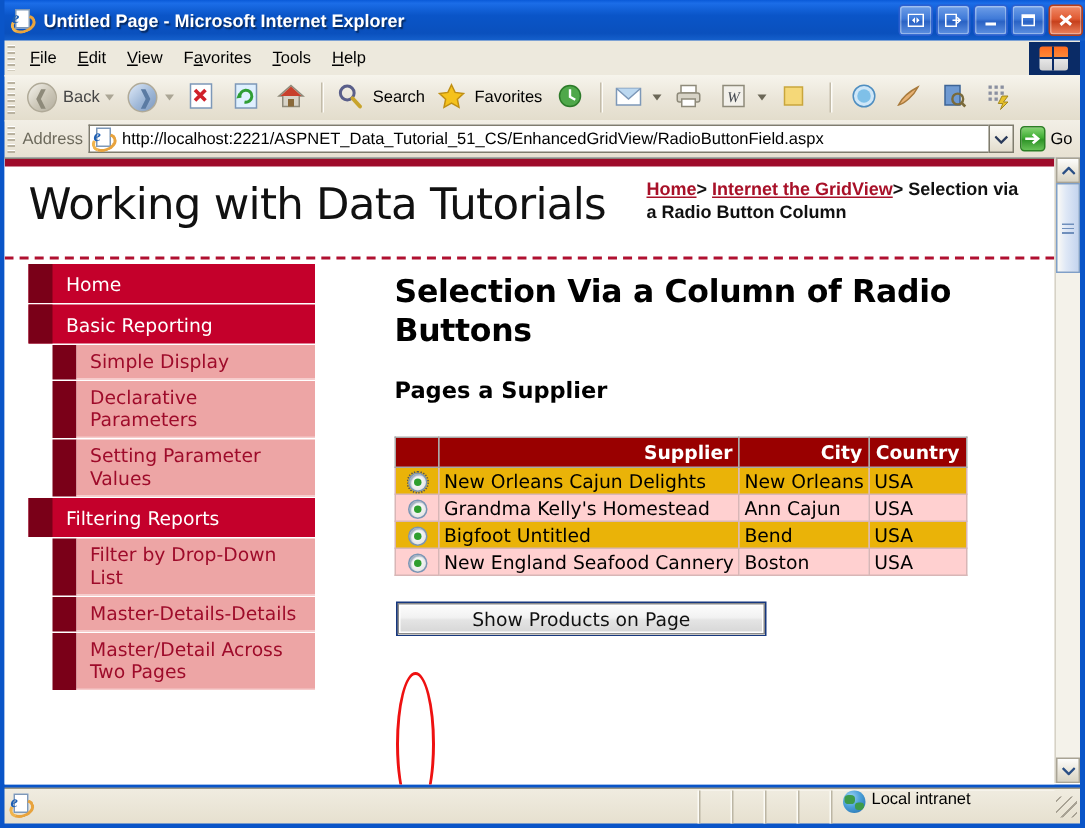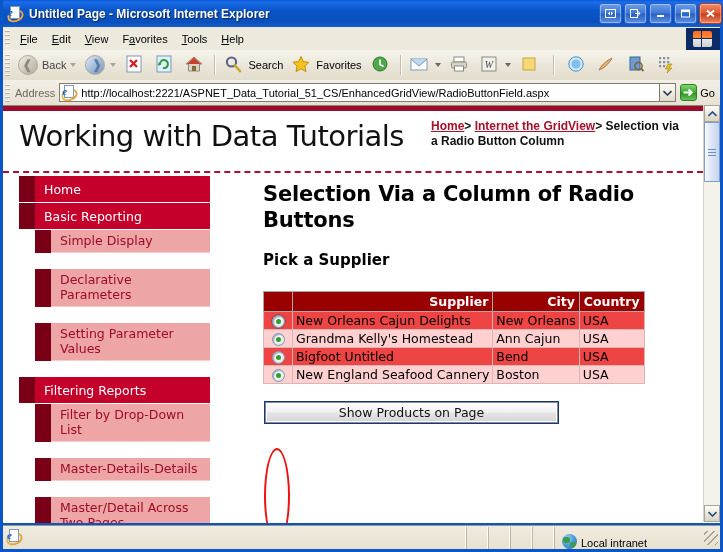--- a/index.html
+++ b/index.html
@@ -193,21 +193,21 @@
   .nav-section{
     position:relative;height:26px;margin-bottom:1px;
     background:#c4002b;display:flex;align-items:center;
   }
   .nav-section .bar{width:16px;height:26px;background:#7a0018;flex:none;}
   .nav-section .txt{
     color:#fff;font-size:12.5px;padding-left:9px;white-space:nowrap;
     font-family:"DejaVu Sans",sans-serif;
   }
   .nav-sub{
-    position:relative;display:flex;min-height:22px;margin-bottom:16px;
+    position:relative;display:flex;min-height:22px;margin-bottom:1px;
   }
   .nav-sub .gap{width:16px;flex:none;background:#fff;}
   .nav-sub .bar{width:16px;flex:none;background:#7a0018;}
   .nav-sub .txt{
     flex:1;background:#eda5a5;color:#9e0b2a;font-size:12.5px;
     padding:3px 5px 4px 9px;line-height:15px;
     font-family:"DejaVu Sans",sans-serif;
     border-bottom:1px solid #f6cccc;
     box-sizing:border-box;
   }
@@ -233,21 +233,21 @@
     border:1px solid #a8a8a8;
   }
   #grid th{
     background:#990000;color:#fff;font-weight:bold;font-size:12.5px;
     padding:2px 4px;text-align:right;border:1px solid #a8a8a8;
     white-space:nowrap;
   }
   #grid th.radio-col{width:22px;padding:2px;}
   #grid td{
     padding:1px 3px;border:1px solid #d8b6b6;color:#000;white-space:nowrap;
-    background:#ef4444;
+    background:#eab308;
   }
   #grid tr.alt td{background:#ffd0d0;}
   #grid td.radio-cell{text-align:center;padding:1px 3px;width:22px;}
   .radio-ctl{
     width:13px;height:13px;border-radius:50%;
     background:radial-gradient(circle at 40% 35%,#ffffff 0%,#f4f4f4 40%,#dcdcdc 100%);
     border:1px solid #7a95b4;box-sizing:border-box;
     display:inline-block;position:relative;vertical-align:middle;
     box-shadow:inset 1px 1px 1px rgba(120,140,165,.7);
   }
@@ -267,21 +267,21 @@
   
   .formbtn{
     display:block;font-family:"DejaVu Sans",sans-serif;font-size:12.5px;
     color:#111;
     background:linear-gradient(180deg,#fdfdfd 0%,#f2f2f2 45%,#e4e4e4 55%,#d6d6d6 100%);
     border:1px solid #8a8a8a;
     box-shadow:inset 0 0 0 1px #fff, 0 0 0 1px #16377e;
     text-align:center;padding:2px 6px;margin:0 0 9px 4px;
     box-sizing:border-box;
   }
-  #btn-page{width:293px;margin-top:18px;}
+  #btn-page{width:245px;margin-top:18px;}
   #btn-separate{width:386px;}
 
   
   #vscroll{
     position:absolute;right:0;top:105px;width:17px;height:417px;
     background:#f1efe8;border-left:1px solid #d6d2c6;
     box-sizing:border-box;
   }
   .sb-btn{
     width:16px;height:17px;box-sizing:border-box;
@@ -309,21 +309,21 @@
     position:absolute;left:0;bottom:0;width:717px;height:24px;
     background:linear-gradient(180deg,#f0ece0 0%,#e6e0cf 100%);
     border-top:1px solid #9a9684;
     display:flex;align-items:center;
     box-sizing:border-box;
   }
   #status-left{display:flex;align-items:center;padding-left:4px;flex:1;}
   .status-seg{width:21px;height:22px;border-left:1px solid #bcb6a4;
     box-shadow:-1px 0 0 #fcfbf6;flex:none;}
   #status-zone{
-    display:flex;align-items:flex-end;gap:4px;width:150px;
+    display:flex;align-items:flex-start;gap:4px;width:150px;
     border-left:1px solid #bcb6a4;box-shadow:-1px 0 0 #fcfbf6;
     height:22px;padding-left:7px;box-sizing:border-box;
   }
   #status-zone .lbl{font-size:11px;color:#000;white-space:nowrap;}
   .globe{
     width:15px;height:15px;border-radius:50%;flex:none;
     background:radial-gradient(circle at 35% 30%,#9fd4f4 0%,#4a9fd8 45%,#1d6aa8 100%);
     position:relative;overflow:hidden;
   }
   .globe:after{
@@ -644,21 +644,21 @@
           </div>
           <div class="nav-sub">
             <div class="gap"></div>
             <div class="bar"></div>
             <div class="txt">Master/Detail Across Two Pages</div>
           </div>
         </div>
 
         <div id="main">
           <div id="h1">Selection Via a Column of Radio Buttons</div>
-          <div id="h2">Pick a Supplier</div>
+          <div id="h2">Pages a Supplier</div>
 
           <table id="grid">
             <thead>
               <tr>
                 <th class="radio-col"></th>
                 <th>Supplier</th>
                 <th>City</th>
                 <th>Country</th>
               </tr>
             </thead>

